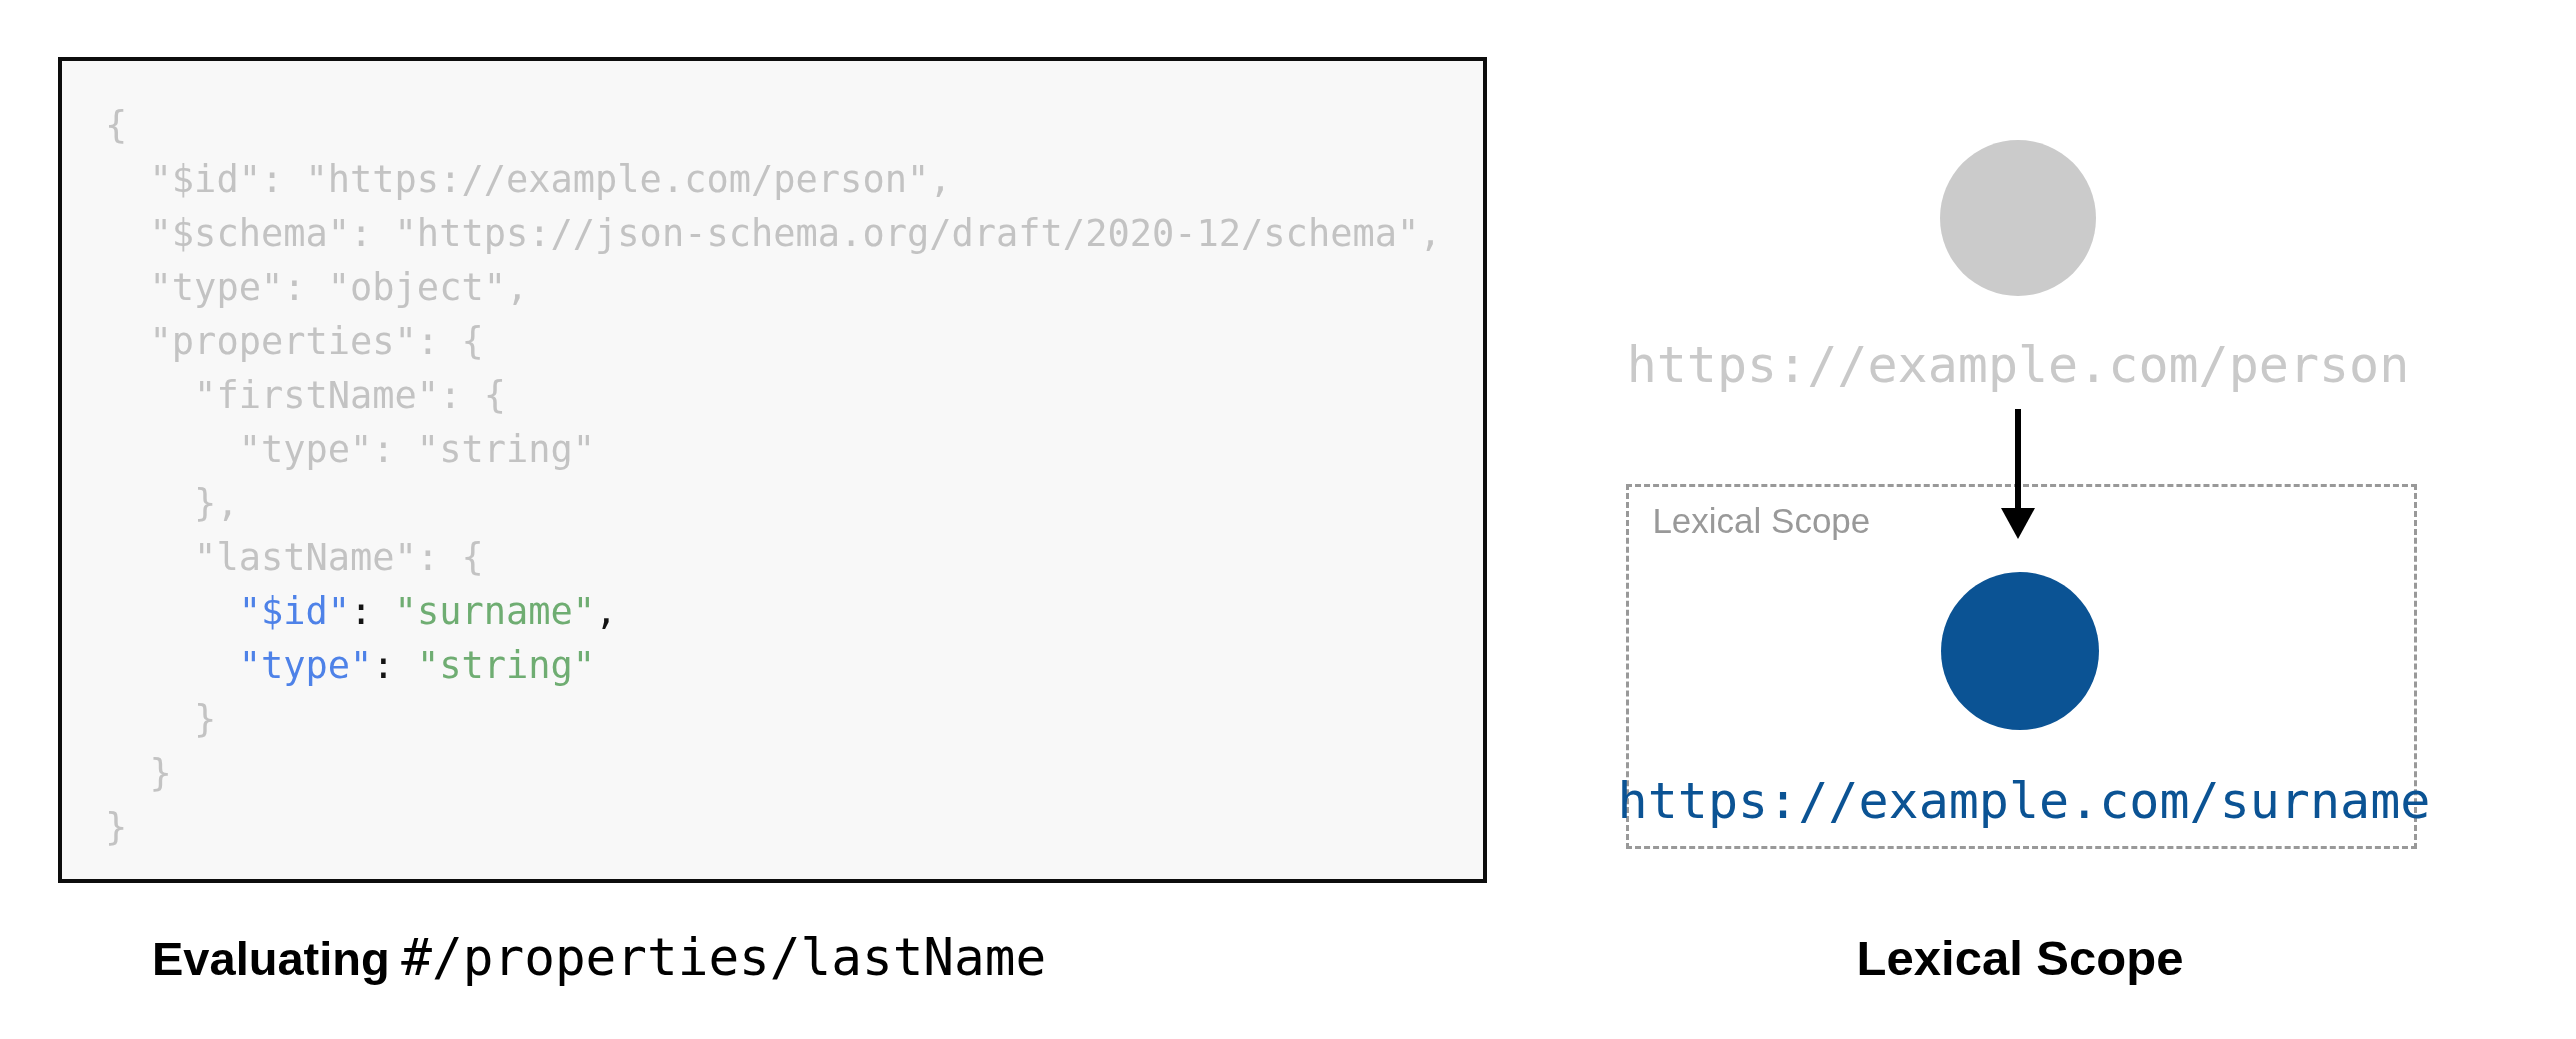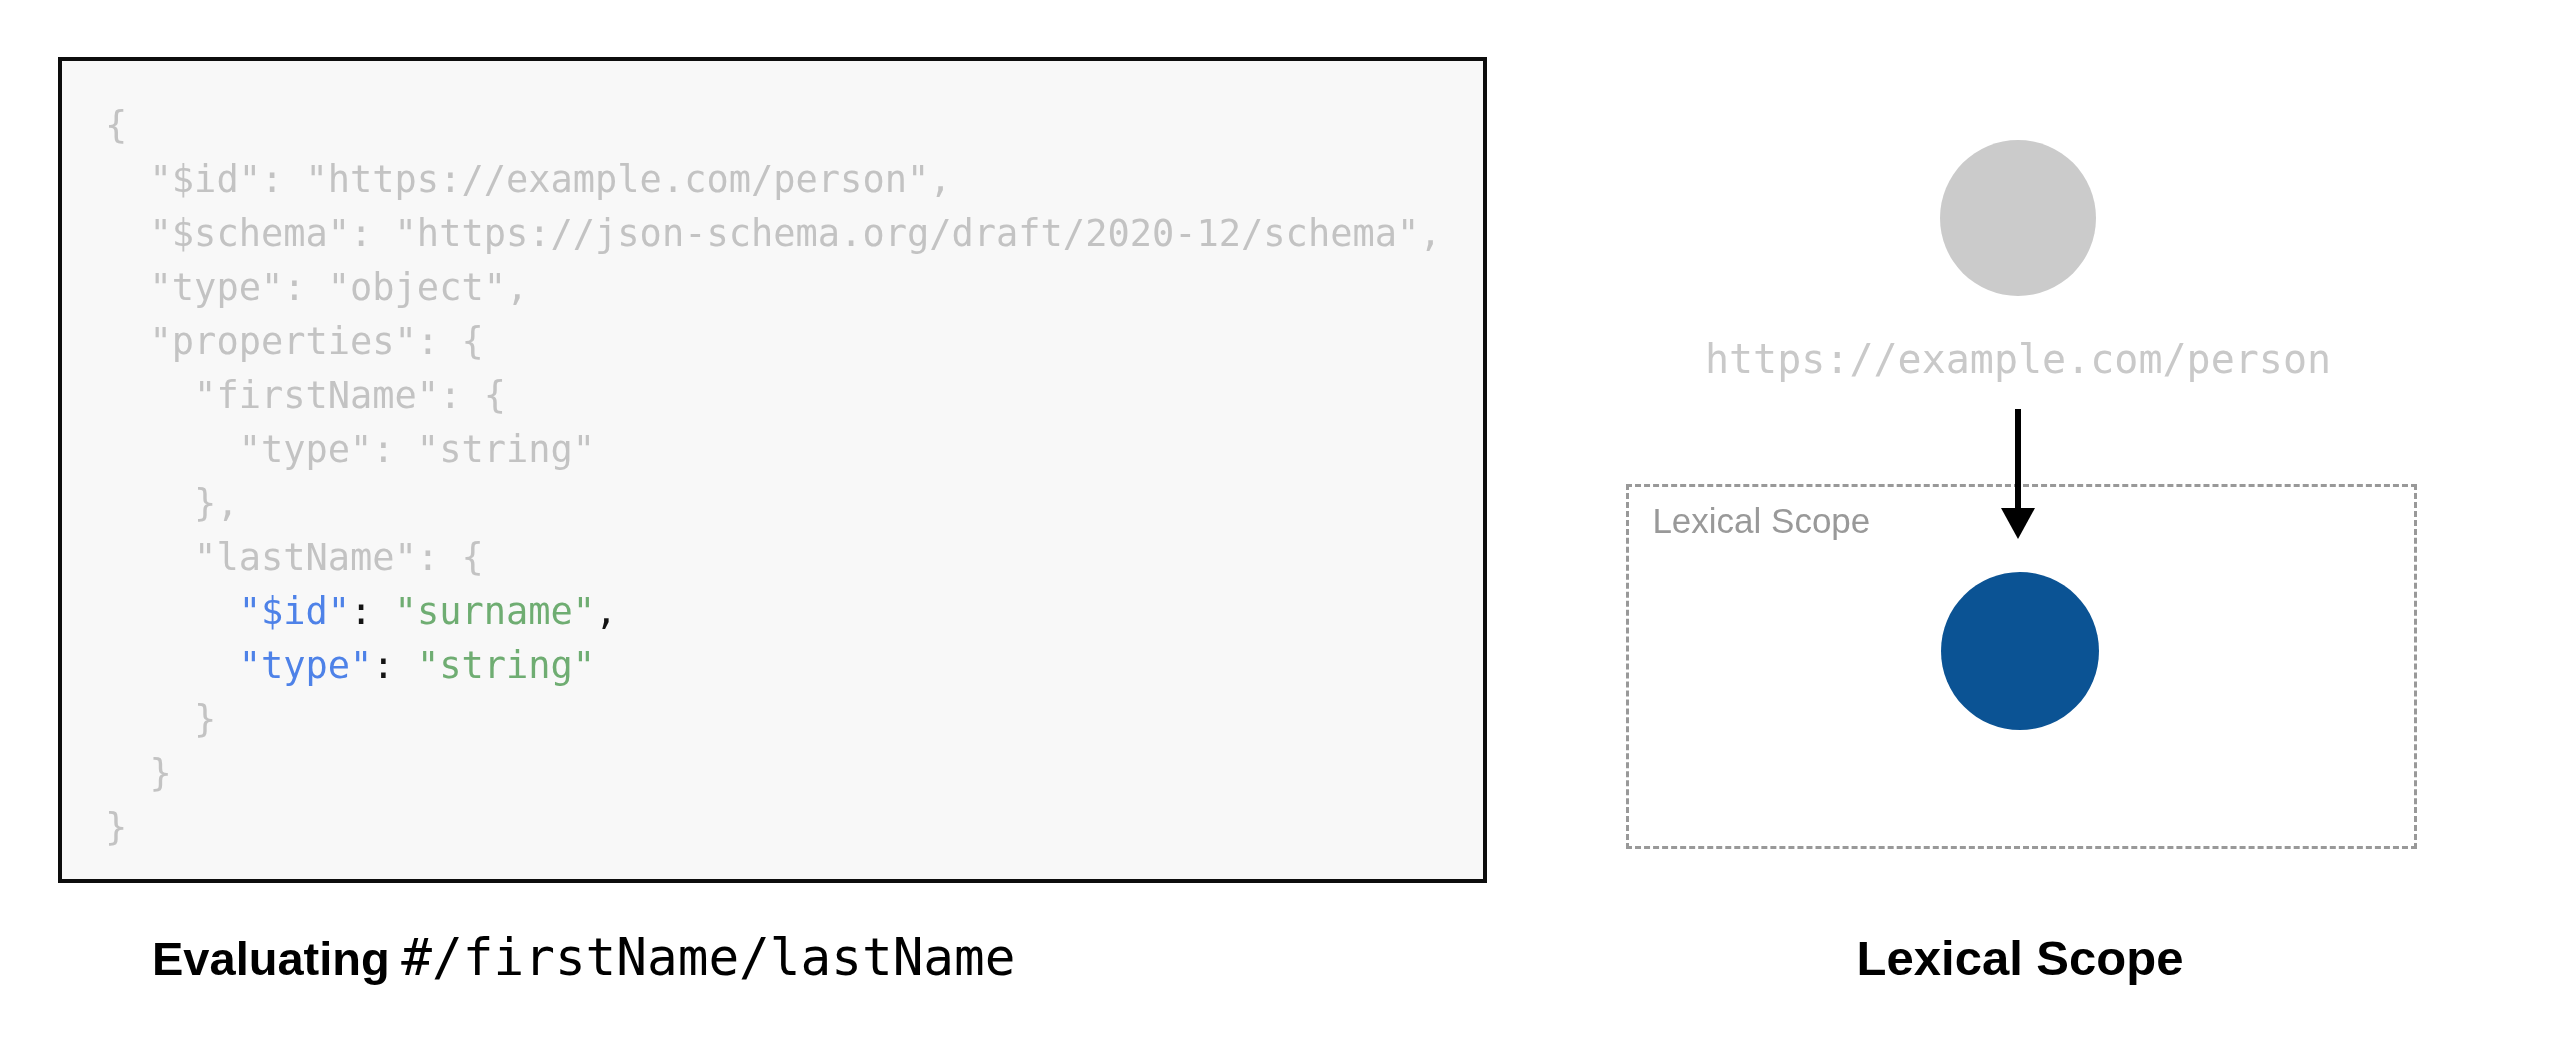--- a/index.html
+++ b/index.html
@@ -40,21 +40,21 @@
     font-size:51px; margin-left:11.7px;
   }
 
   
   .circle { position:absolute; border-radius:50%; }
   .gray-circle  { left:1940px; top:140px;  width:156px; height:156px; background:#cbcbcb; }
   .blue-circle  { left:1941px; top:572px;  width:158px; height:158px; background:#0b5394; z-index:3; }
 
   .url-label {
     position:absolute; width:844px; text-align:center;
-    font-family:"DejaVu Sans Mono", monospace; font-size:40px; white-space:pre;
+    font-family:"DejaVu Sans Mono", monospace; font-size:50px; white-space:pre;
   }
   .gray-url { left:1596px; top:336px; color:#c9c9c9; }
   .blue-url { left:1602px; top:772px; color:#0b5394; z-index:3; }
 
   .arrow-line {
     position:absolute; left:2015px; top:409px;
     width:5.8px; height:101px; background:#000000; z-index:4;
   }
   .arrow-head {
     position:absolute; left:2001px; top:508px;
@@ -101,31 +101,32 @@
         <div class="code-line"><span class="tok-gray">      </span><span class="tok-blue">"$id"</span><span class="tok-black">: </span><span class="tok-green">"surname"</span><span class="tok-black">,</span></div>
         <div class="code-line"><span class="tok-gray">      </span><span class="tok-blue">"type"</span><span class="tok-black">: </span><span class="tok-green">"string"</span></div>
         <div class="code-line"><span class="tok-gray">    }</span></div>
         <div class="code-line"><span class="tok-gray">  }</span></div>
         <div class="code-line"><span class="tok-gray">}</span></div>
       </div>
   </div>
 
   <div class="caption-left">
     <span class="bold-part">Evaluating</span>
-    <span class="mono-part">#/firstName/lastName</span>
+    <span class="mono-part">#/properties/lastName</span>
   </div>
 
   <div class="circle gray-circle"></div>
   <div class="url-label gray-url">https://example.com/person</div>
 
   <div class="arrow-line"></div>
   <div class="arrow-head"></div>
 
   <div class="scope-box">
     <div class="scope-label">Lexical Scope</div>
   </div>
 
   <div class="circle blue-circle"></div>
+  <div class="url-label blue-url">https://example.com/surname</div>
 
   <div class="caption-right">Lexical Scope</div>
 
 </div>
 
 
 </body></html>

